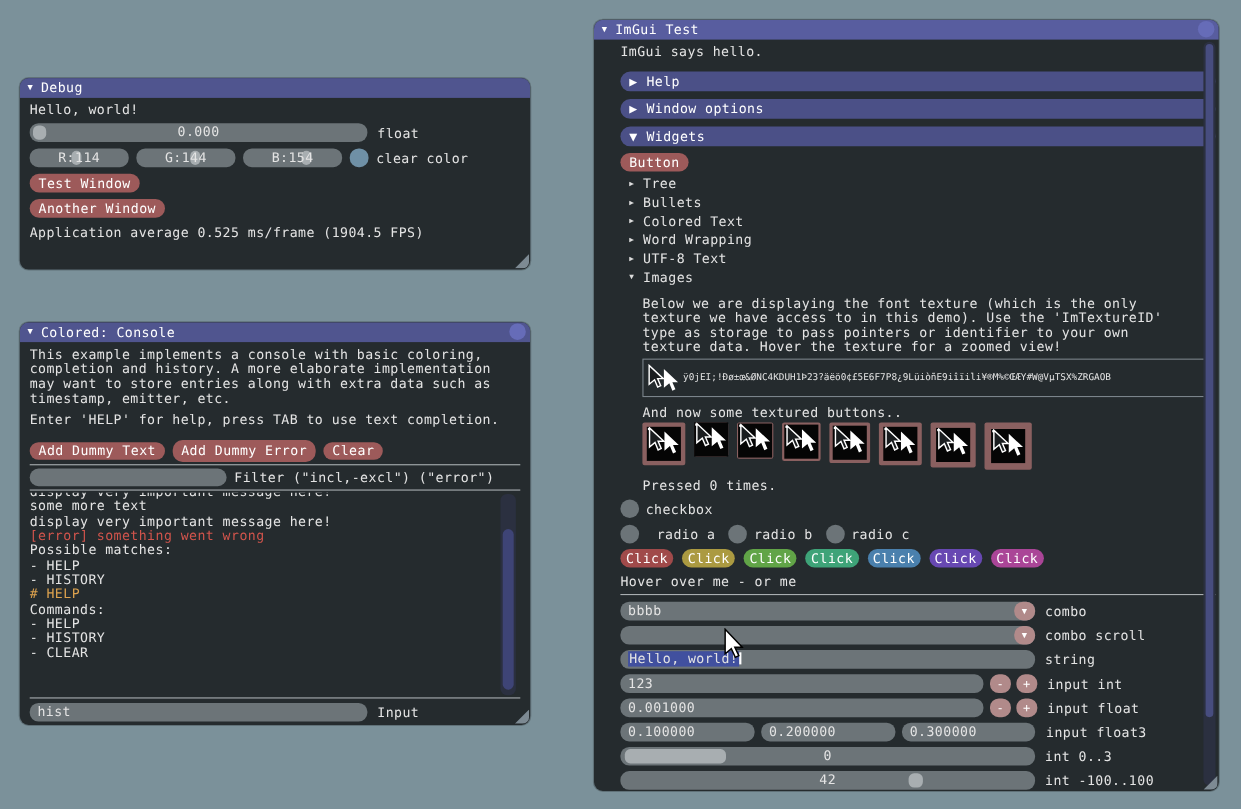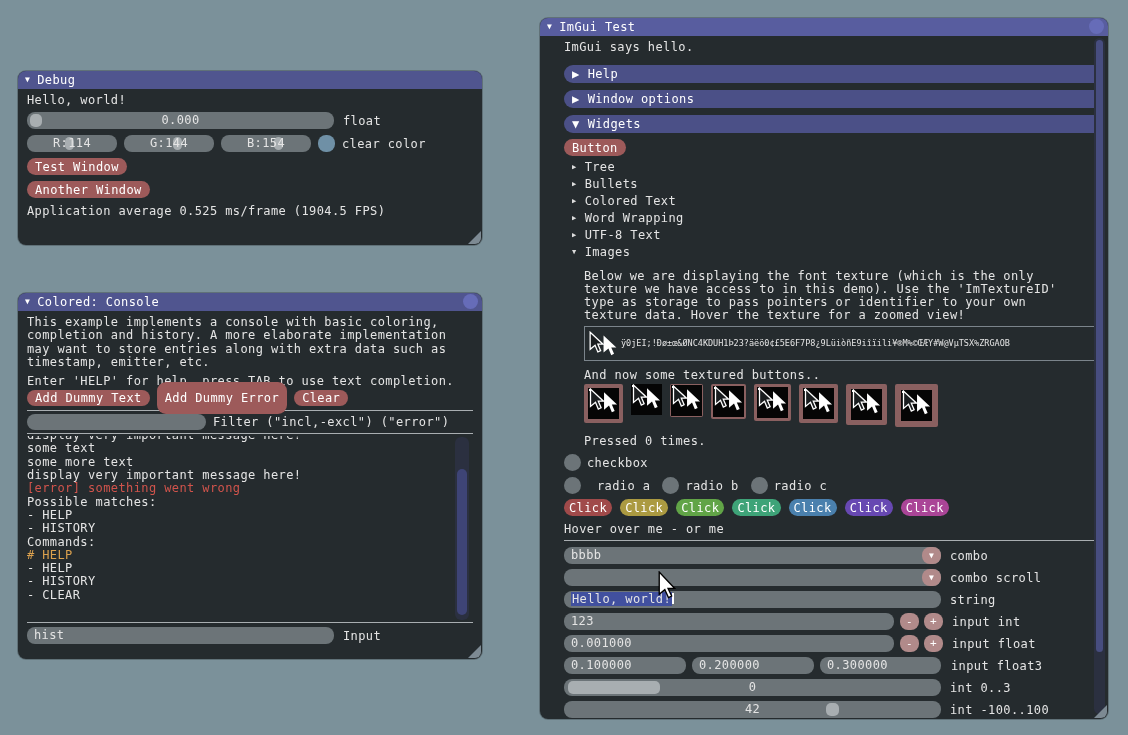--- a/index.html
+++ b/index.html
@@ -139,42 +139,41 @@
     <span class="tri">▼</span>
     <span>Colored: Console</span>
     <span class="close-btn"></span>
   </div>
   <div class="content">
     <div class="para">This example implements a console with basic coloring,
 completion and history. A more elaborate implementation
 may want to store entries along with extra data such as
 timestamp, emitter, etc.</div>
     <div class="line" style="margin-top:6px">Enter 'HELP' for help, press TAB to use text completion.</div>
-    <div class="row" style="margin-top:2px; gap:7px; height:16px">
+    <div class="row" style="margin-top:14px; gap:7px; height:16px">
       <span class="btn" style="height:16px">Add Dummy Text</span>
-      <span class="btn" style="height:32px">Add Dummy Error</span>
+      <span class="btn" style="height:20px">Add Dummy Error</span>
       <span class="btn" style="height:16px">Clear</span>
     </div>
     <div class="sep" style="margin-top:4px"></div>
     <div class="row" style="margin-top:3px; height:16px">
       <div class="pill" style="width:179px;height:16px"></div>
       <span class="lbl" style="margin-left:7px">Filter ("incl,-excl") ("error")</span>
     </div>
     <div class="sep" style="margin-top:3px"></div>
     <div id="console-log">
       <div class="line clip-first">display very important message here!</div>
-      <div class="line">some text</div>
       <div class="line">some more text</div>
       <div class="line">display very important message here!</div>
       <div class="line error">[error] something went wrong</div>
       <div class="line">Possible matches:</div>
       <div class="line">- HELP</div>
       <div class="line">- HISTORY</div>
+      <div class="line match"># HELP</div>
       <div class="line">Commands:</div>
-      <div class="line match"># HELP</div>
       <div class="line">- HELP</div>
       <div class="line">- HISTORY</div>
       <div class="line">- CLEAR</div>
       <div class="v-scroll" style="right:4px; top:1px; bottom:2px; width:14px">
         <div class="v-thumb" style="top:32px; height:146px; background:var(--scroll-thumb-console)"></div>
       </div>
     </div>
     <div class="sep"></div>
     <div class="row" style="margin-top:4px">
       <div class="pill" style="width:307px">

